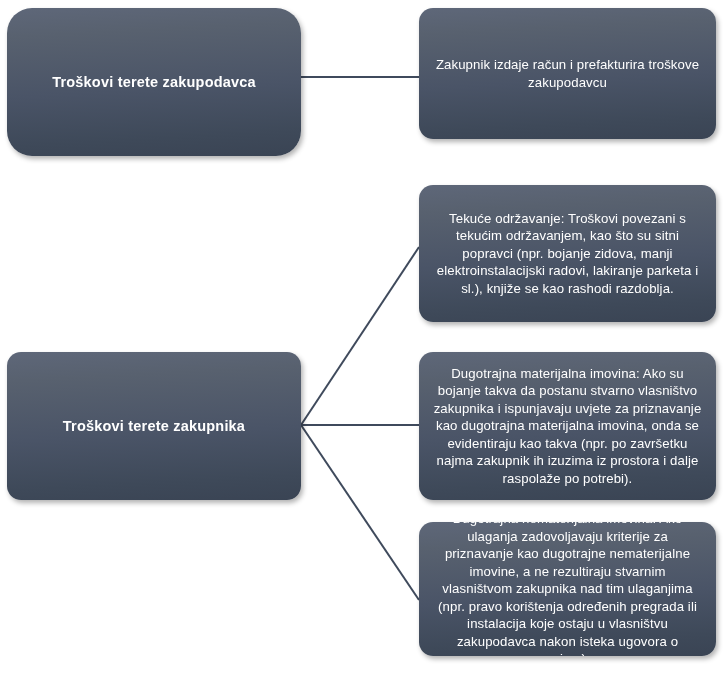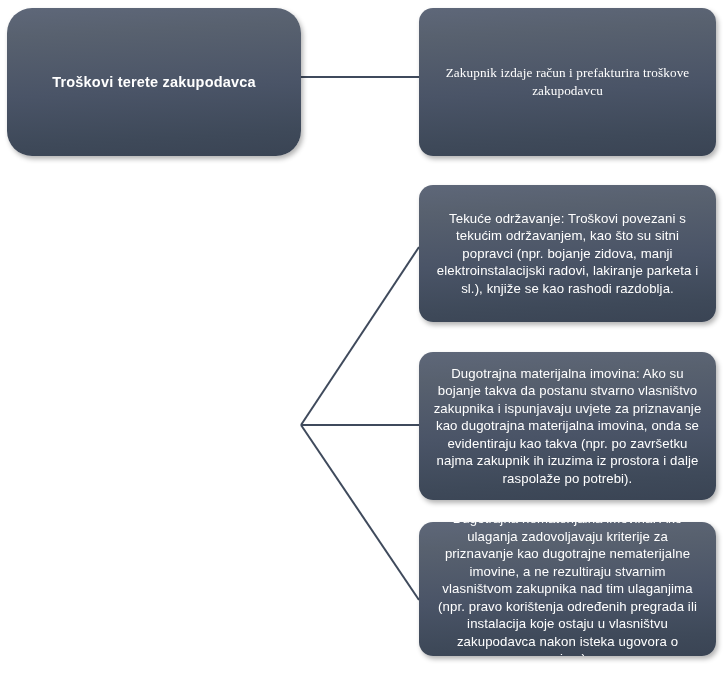--- a/index.html
+++ b/index.html
@@ -66,21 +66,21 @@
   }
 
   .node.detail .node-label {
     font-size: 13.2px;
     font-weight: normal;
     line-height: 1.33;
   }
 
   
   #node-landlord-costs   { left: 7px;   top: 8px;   width: 294px; height: 148px; border-radius: 25px; }
-  #node-landlord-invoice { left: 419px; top: 8px;   width: 297px; height: 148px; font-family: Liberation Serif, serif; }
+  #node-landlord-invoice { left: 419px; top: 8px;   width: 297px; height: 131px; }
   #node-tenant-costs     { left: 7px;   top: 352px; width: 294px; height: 148px; }
   #node-current-maint    { left: 419px; top: 185px; width: 297px; height: 137px; justify-content: center; }
   #node-tangible-assets  { left: 419px; top: 352px; width: 297px; height: 148px; }
   #node-intangible-assets{ left: 419px; top: 522px; width: 297px; height: 134px; }
 </style>
 </head>
 <body>
 
 <div id="diagram-canvas">
 
@@ -92,20 +92,23 @@
   </svg>
 
   <div class="node primary" id="node-landlord-costs">
     <span class="node-label">Troškovi terete zakupodavca</span>
   </div>
 
   <div class="node detail" id="node-landlord-invoice">
     <span class="node-label">Zakupnik izdaje račun i prefakturira troškove zakupodavcu</span>
   </div>
 
+  <div class="node primary" id="node-tenant-costs">
+    <span class="node-label">Troškovi terete zakupnika</span>
+  </div>
 
   <div class="node detail" id="node-current-maint">
     <span class="node-label">Tekuće održavanje: Troškovi povezani s tekućim održavanjem, kao što su sitni popravci (npr. bojanje zidova, manji elektroinstalacijski radovi, lakiranje parketa i sl.), knjiže se kao rashodi razdoblja.</span>
   </div>
 
   <div class="node detail" id="node-tangible-assets">
     <span class="node-label">Dugotrajna materijalna imovina: Ako su bojanje takva da postanu stvarno vlasništvo zakupnika i ispunjavaju uvjete za priznavanje kao dugotrajna materijalna imovina, onda se evidentiraju kao takva (npr. po završetku najma zakupnik ih izuzima iz prostora i dalje raspolaže po potrebi).</span>
   </div>
 
   <div class="node detail" id="node-intangible-assets">

